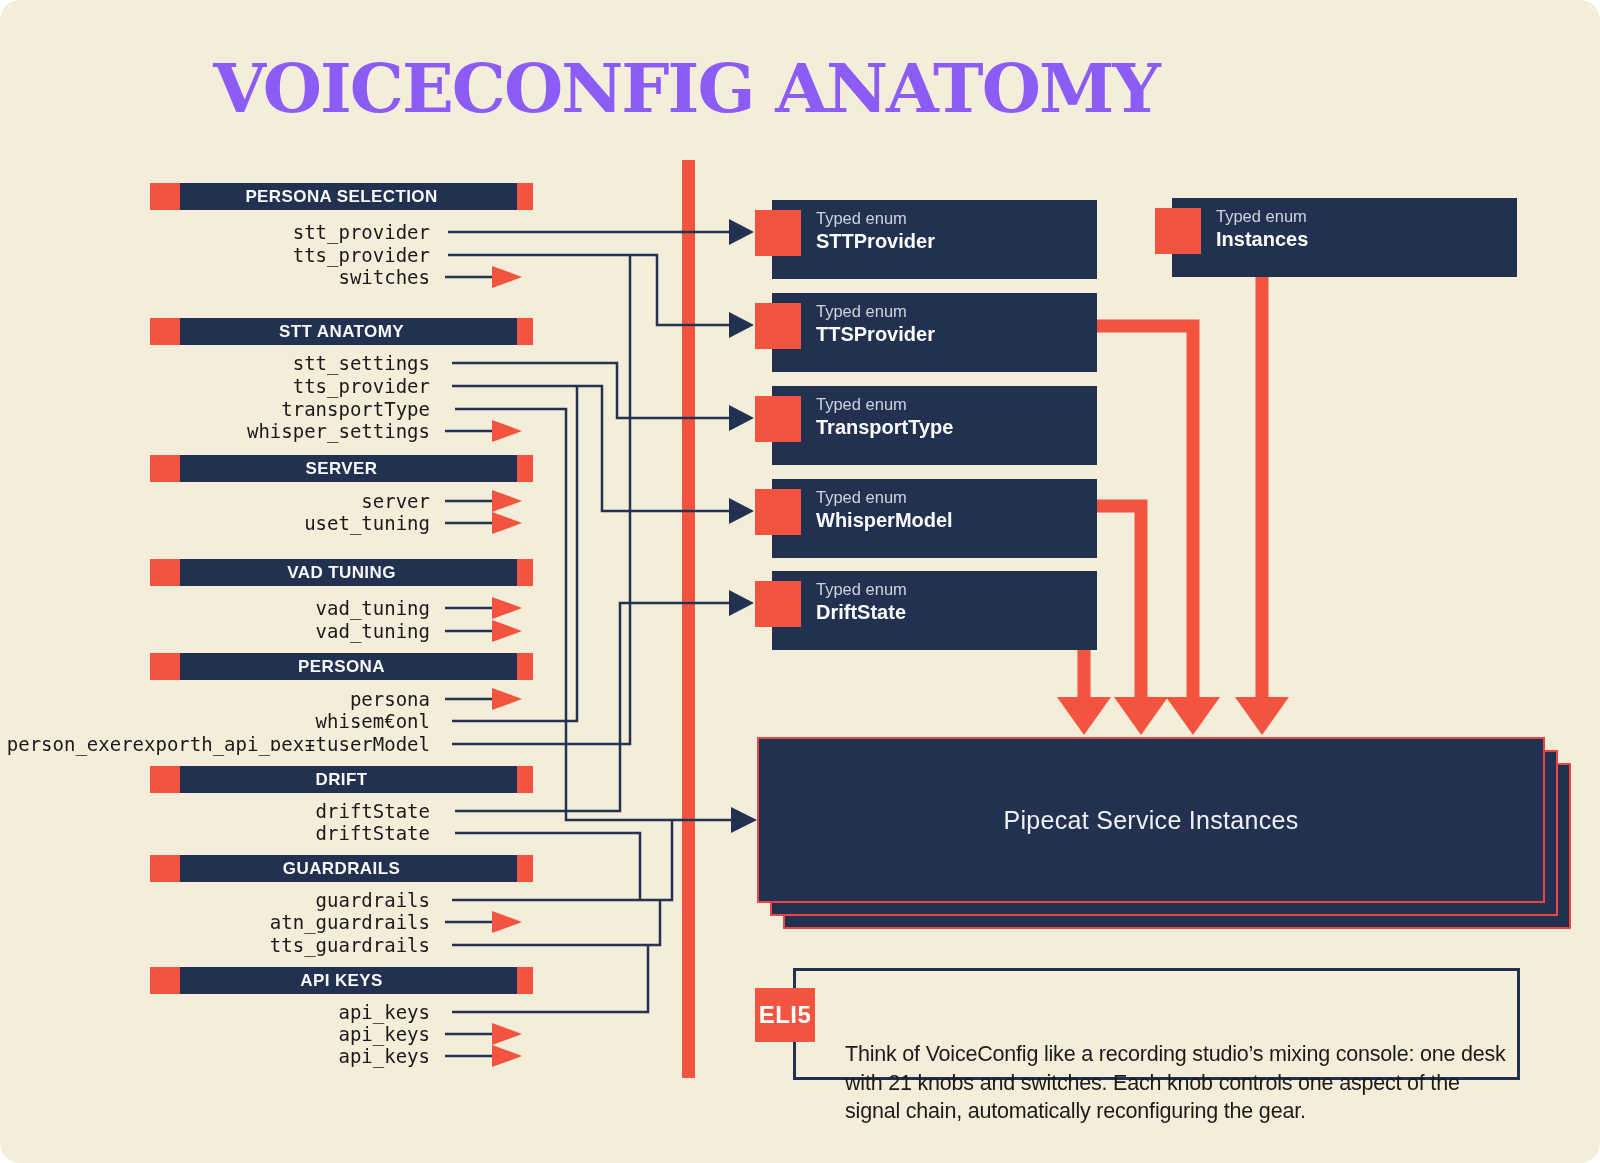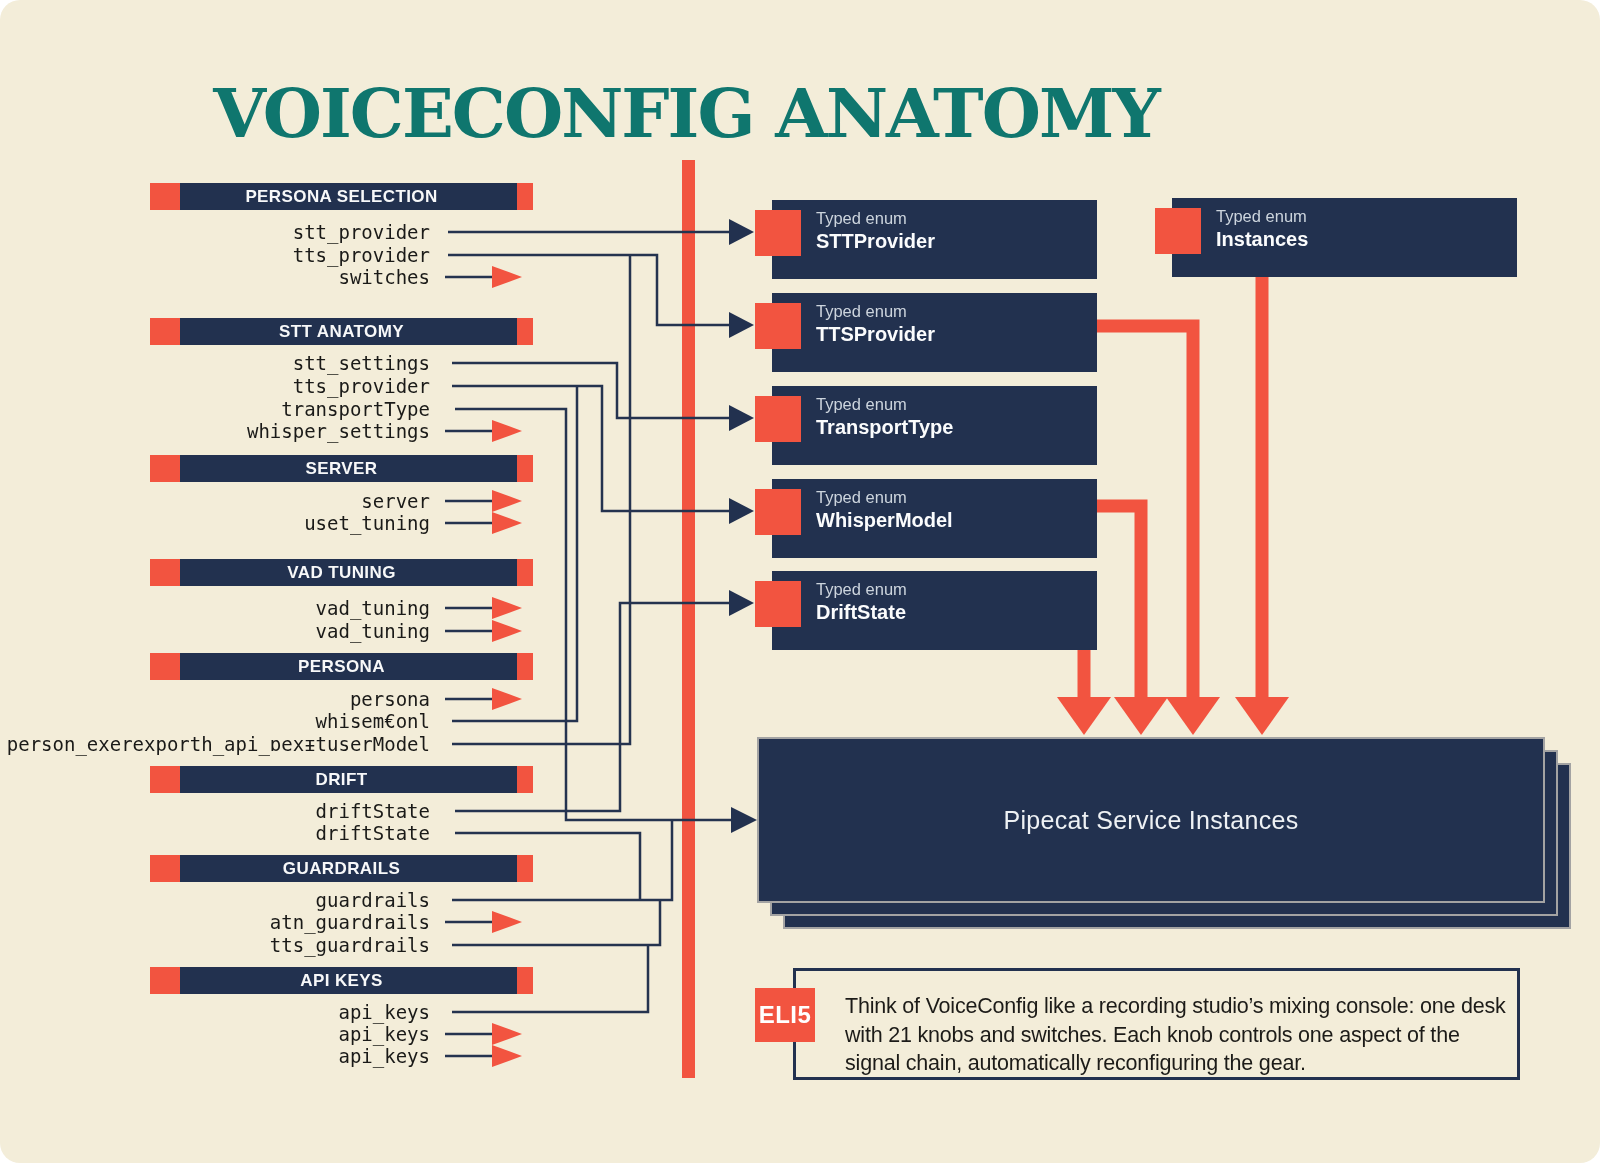--- a/index.html
+++ b/index.html
@@ -4,21 +4,21 @@
 <style>
   html,body{margin:0;padding:0;background:#ffffff;}
   .canvas{
     position:relative;width:1600px;height:1163px;background:#f3edd9;
     border-radius:20px;overflow:hidden;
     font-family:"Liberation Sans",sans-serif;
   }
   .title{
     position:absolute;left:0;top:48px;width:1372px;text-align:center;
     font-family:"DejaVu Serif","Liberation Serif",serif;
-    font-weight:700;font-size:68px;letter-spacing:-2px;color:#0f766e;margin-top:25px;
+    font-weight:700;font-size:68px;letter-spacing:-2px;color:#8b5cf6;
   }
   .secbar{
     position:absolute;left:150px;width:383px;height:27px;background:#22314f;
   }
   .secbar .lbl{
     display:block;width:100%;text-align:center;line-height:27px;
     color:#f7f8f9;font-weight:700;font-size:17px;letter-spacing:.4px;
   }
   .secbar .accL{position:absolute;left:0;top:0;width:30px;height:27px;background:#f25440;}
   .secbar .accR{position:absolute;right:0;top:0;width:16px;height:27px;background:#f25440;}
@@ -30,33 +30,33 @@
   .redbar{position:absolute;left:682px;top:160px;width:13px;height:918px;background:#f25440;}
   .svgoverlay{position:absolute;left:0;top:0;pointer-events:none;}
   .enumbox{
     position:absolute;left:772px;width:325px;height:79px;background:#22314f;
     box-sizing:border-box;padding:8px 0 0 44px;
   }
   .enumbox .kind{display:block;font-size:16.5px;color:#ccd4dd;line-height:20px;}
   .enumbox .name{display:block;font-size:20px;font-weight:700;color:#fbfcfd;line-height:26px;}
   .enumbox .sq{position:absolute;left:-17px;top:10px;width:46px;height:46px;background:#f25440;}
   .topenum{left:1172px;width:345px;}
-  .svc{position:absolute;background:#22314f;border:2px solid #a3a3a3;box-sizing:border-box;}
+  .svc{position:absolute;background:#22314f;border:2px solid #ef4444;box-sizing:border-box;}
   .svc-main{left:757px;top:737px;width:788px;height:166px;z-index:3;display:flex;align-items:center;justify-content:center;}
   .svc-s1{left:770px;top:750px;width:788px;height:166px;z-index:2;}
   .svc-s2{left:783px;top:763px;width:788px;height:166px;z-index:1;}
   .svc-label{color:#eef1f4;font-size:25px;letter-spacing:.3px;}
   .eli5box{position:absolute;left:793px;top:968px;width:727px;height:112px;border:3px solid #22314f;box-sizing:border-box;}
   .eli5badge{
     position:absolute;left:755px;top:988px;width:60px;height:54px;background:#f25440;
     display:flex;align-items:center;justify-content:center;
     color:#ffffff;font-weight:700;font-size:24px;letter-spacing:.5px;z-index:4;
   }
   .eli5text{
-    position:absolute;left:845px;top:992px;width:668px;
+    position:absolute;left:845px;top:1040px;width:668px;
     font-size:21.5px;line-height:28.5px;color:#1c1b18;font-weight:400;letter-spacing:-.2px;
   }
 </style>
 </head>
 <body>
 
 <div class="canvas">
 
   <div class="title">VOICECONFIG ANATOMY</div>
 

